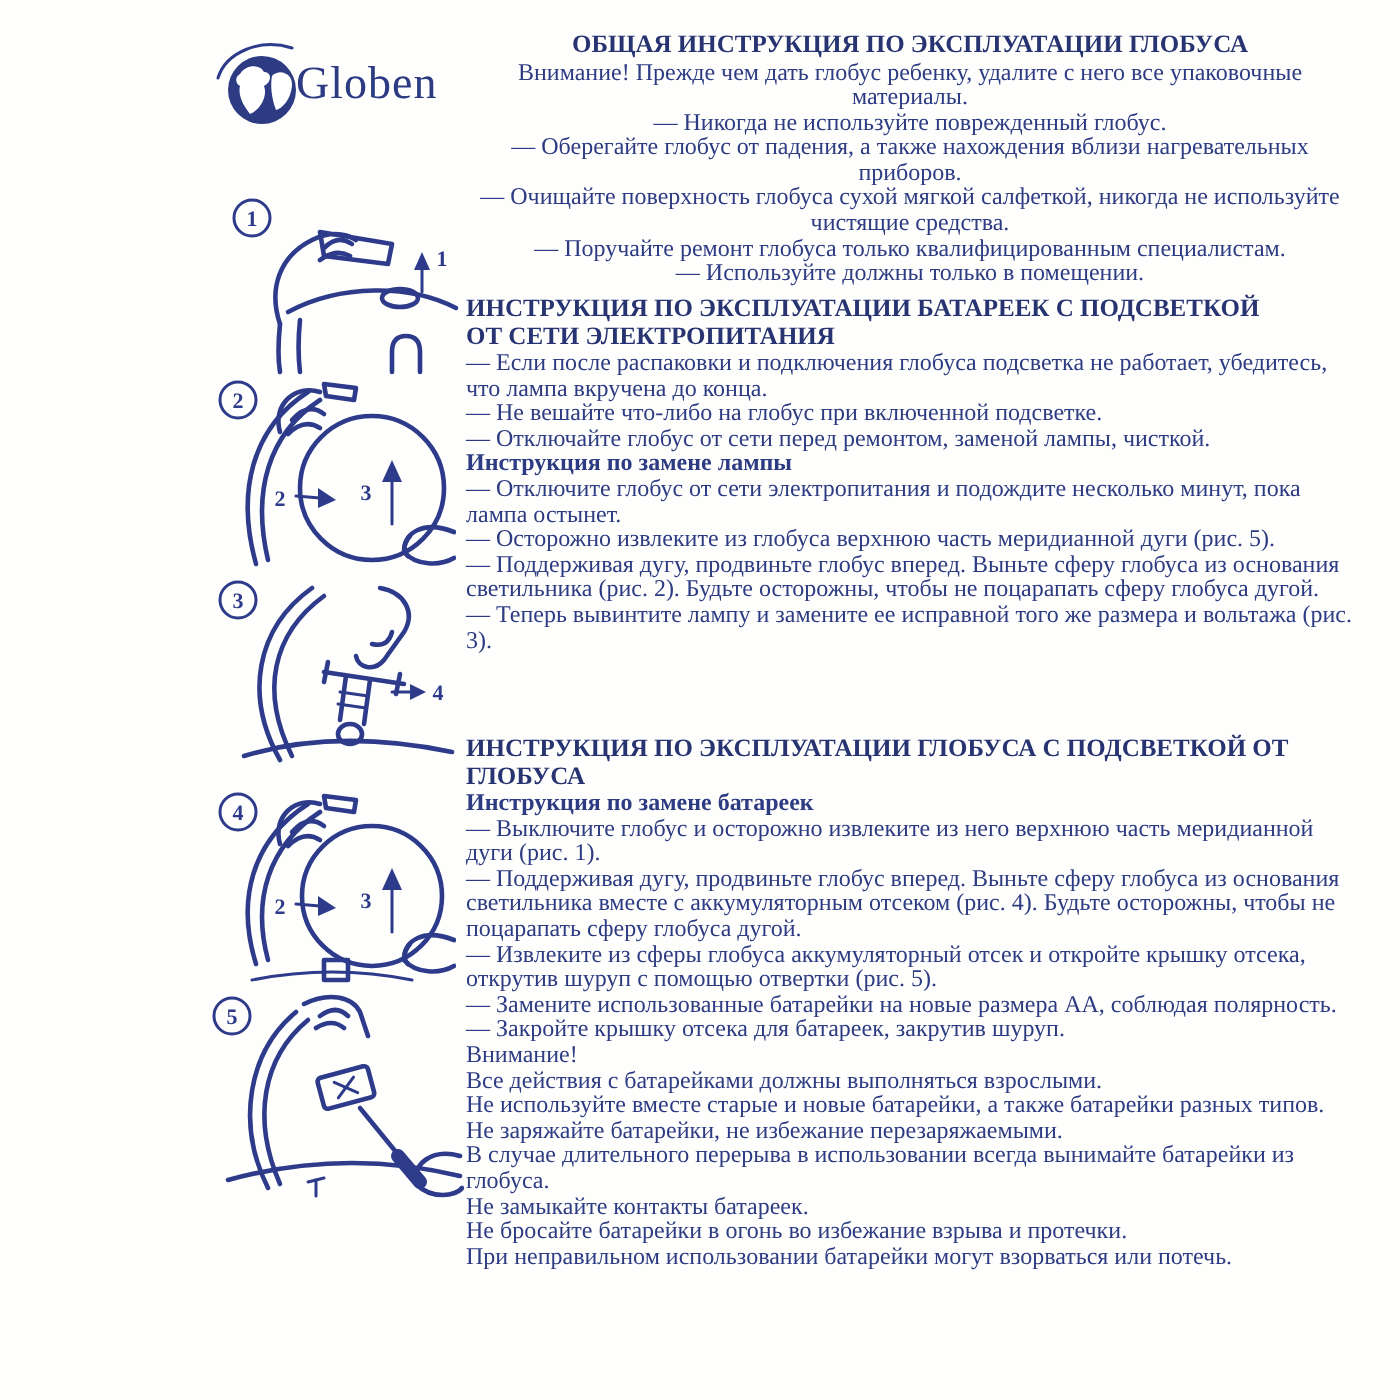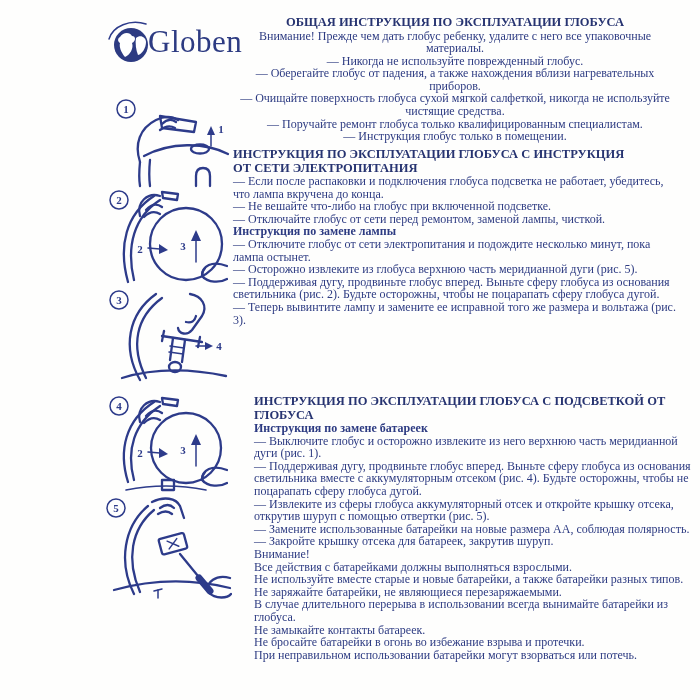--- a/index.html
+++ b/index.html
@@ -1,23 +1,23 @@
 <!DOCTYPE html>
 <html><head>
 <meta charset="utf-8">
 <style>
   html,body{margin:0;padding:0;background:#ffffff;}
   .page{position:relative;width:700px;height:700px;background:#fefefd;overflow:hidden;
         font-family:"Liberation Serif",serif;color:#2d3b82;}
   
   .logo{position:absolute;left:106px;top:18px;display:flex;align-items:center;}
-  .brand{font-size:31px;color:#2d3b82;margin-left:-8px;letter-spacing:.5px;}
+  .brand{font-size:23px;color:#2d3b82;margin-left:-8px;letter-spacing:.5px;}
   
   .sec{position:absolute;left:233px;width:444px;font-size:12px;line-height:12.6px;}
-  .sec1{top:16px;text-align:center;}  .sec2{top:148px;}  .sec3{top:395px;margin-left:21px;}
+  .sec1{top:16px;text-align:center;}  .sec2{top:148px;}  .sec3{top:368px;}
   h2{font-size:12.5px;line-height:13.5px;margin:0;font-weight:bold;color:#273471;}
   h2 span{display:block;}
   p{margin:0;}
   .sub{font-weight:bold;}
   
   .fig{position:absolute;}
   .fig1{left:110px;top:96px;}  .fig2{left:106px;top:188px;}
   .fig3{left:106px;top:288px;} .fig4{left:106px;top:394px;}
   .fig5{left:102px;top:494px;}
   .d{fill:none;stroke:#2d3b8a;stroke-width:2.3;stroke-linecap:round;stroke-linejoin:round;}
@@ -155,26 +155,26 @@
 
   <section class="sec sec1">
     <h2>
         <span>ОБЩАЯ ИНСТРУКЦИЯ ПО ЭКСПЛУАТАЦИИ ГЛОБУСА</span>
       </h2>
     <p>Внимание! Прежде чем дать глобус ребенку, удалите с него все упаковочные материалы.</p>
     <p>— Никогда не используйте поврежденный глобус.</p>
     <p>— Оберегайте глобус от падения, а также нахождения вблизи нагревательных приборов.</p>
     <p>— Очищайте поверхность глобуса сухой мягкой салфеткой, никогда не используйте чистящие средства.</p>
     <p>— Поручайте ремонт глобуса только квалифицированным специалистам.</p>
-    <p>— Инструкция глобус только в помещении.</p>
+    <p>— Используйте должны только в помещении.</p>
   </section>
 
   <section class="sec sec2">
     <h2>
-      <span>ИНСТРУКЦИЯ ПО ЭКСПЛУАТАЦИИ ГЛОБУСА С ИНСТРУКЦИЯ</span>
+      <span>ИНСТРУКЦИЯ ПО ЭКСПЛУАТАЦИИ БАТАРЕЕК С ПОДСВЕТКОЙ</span>
       <span>ОТ СЕТИ ЭЛЕКТРОПИТАНИЯ</span>
     </h2>
     <p>— Если после распаковки и подключения глобуса подсветка не работает, убедитесь, что лампа вкручена до конца.</p>
     <p>— Не вешайте что-либо на глобус при включенной подсветке.</p>
     <p>— Отключайте глобус от сети перед ремонтом, заменой лампы, чисткой.</p>
     <p class="sub">Инструкция по замене лампы</p>
     <p>— Отключите глобус от сети электропитания и подождите несколько минут, пока лампа остынет.</p>
     <p>— Осторожно извлеките из глобуса верхнюю часть меридианной дуги (рис. 5).</p>
     <p>— Поддерживая дугу, продвиньте глобус вперед. Выньте сферу глобуса из основания светильника (рис. 2). Будьте осторожны, чтобы не поцарапать сферу глобуса дугой.</p>
     <p>— Теперь вывинтите лампу и замените ее исправной того же размера и вольтажа (рис. 3).</p>
@@ -187,20 +187,20 @@
     </h2>
     <p class="sub">Инструкция по замене батареек</p>
     <p>— Выключите глобус и осторожно извлеките из него верхнюю часть меридианной дуги (рис. 1).</p>
     <p>— Поддерживая дугу, продвиньте глобус вперед. Выньте сферу глобуса из основания светильника вместе с аккумуляторным отсеком (рис. 4). Будьте осторожны, чтобы не поцарапать сферу глобуса дугой.</p>
     <p>— Извлеките из сферы глобуса аккумуляторный отсек и откройте крышку отсека, открутив шуруп с помощью отвертки (рис. 5).</p>
     <p>— Замените использованные батарейки на новые размера АА, соблюдая полярность.</p>
     <p>— Закройте крышку отсека для батареек, закрутив шуруп.</p>
     <p>Внимание!</p>
     <p>Все действия с батарейками должны выполняться взрослыми.</p>
     <p>Не используйте вместе старые и новые батарейки, а также батарейки разных типов.</p>
-    <p>Не заряжайте батарейки, не являющиеся перезаряжаемыми.</p>
+    <p>Не заряжайте батарейки, не избежание перезаряжаемыми.</p>
     <p>В случае длительного перерыва в использовании всегда вынимайте батарейки из глобуса.</p>
     <p>Не замыкайте контакты батареек.</p>
     <p>Не бросайте батарейки в огонь во избежание взрыва и протечки.</p>
     <p>При неправильном использовании батарейки могут взорваться или потечь.</p>
   </section>
 
 </div>
 
 </body></html>

